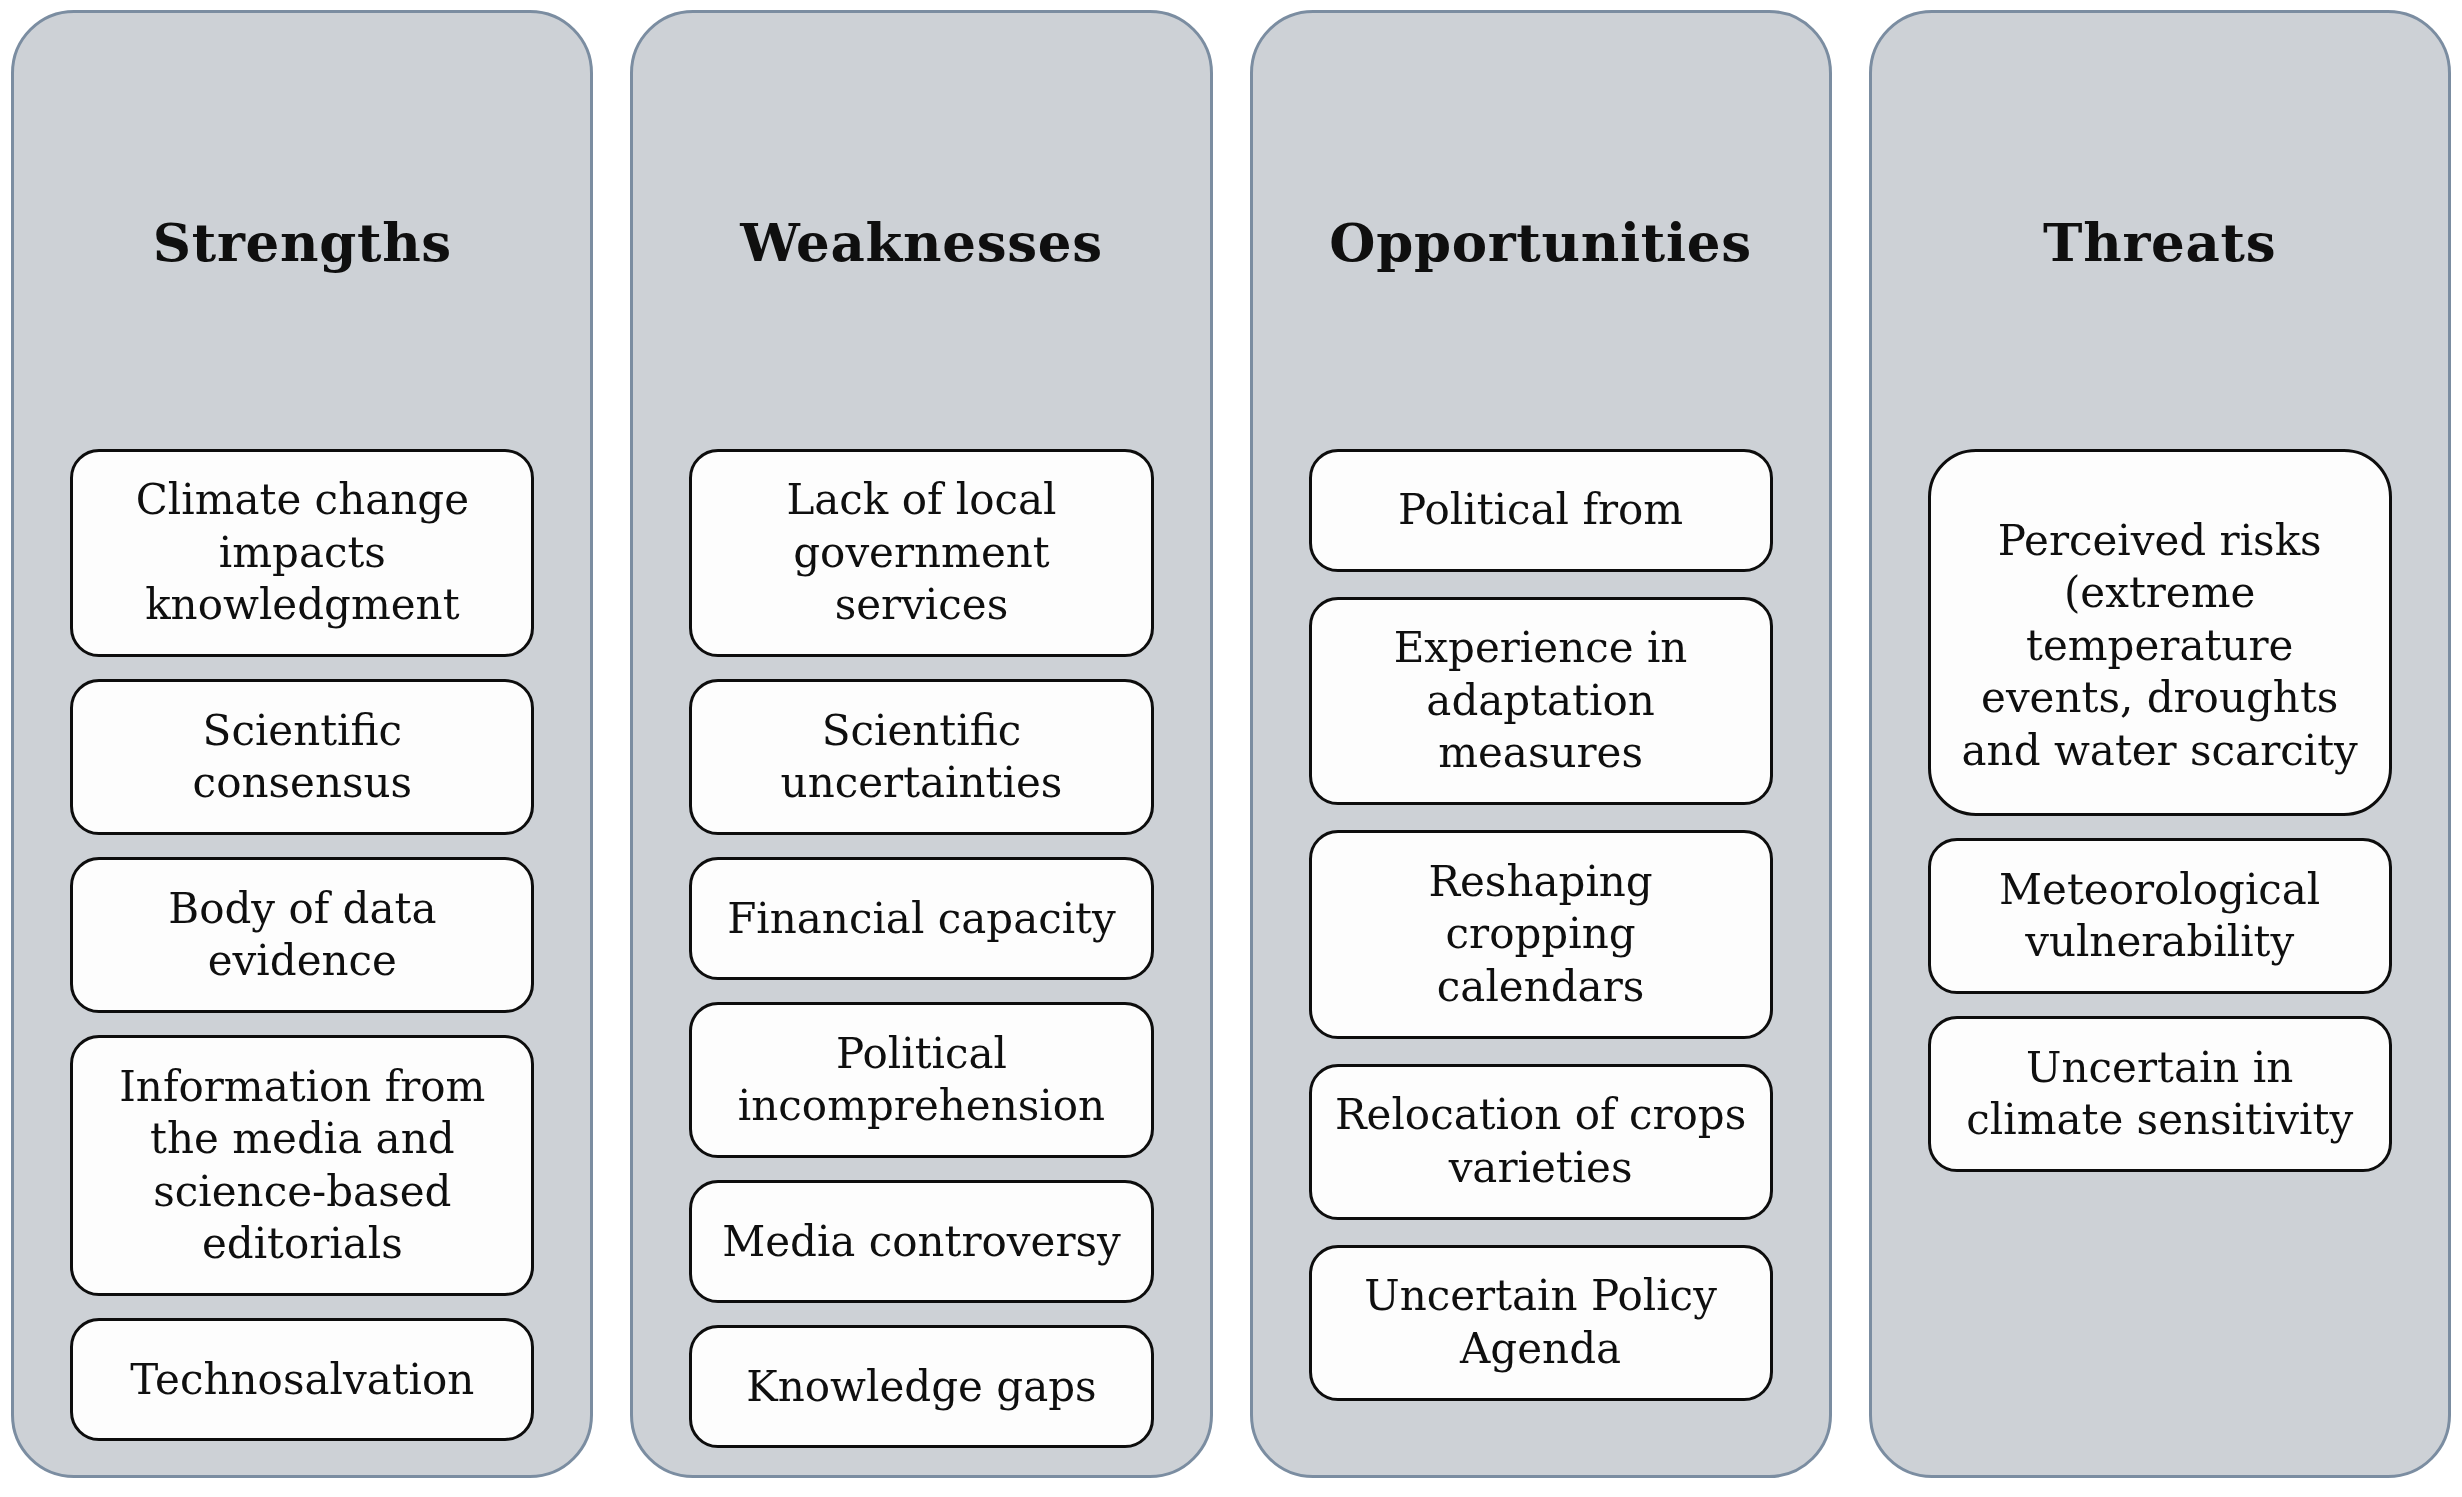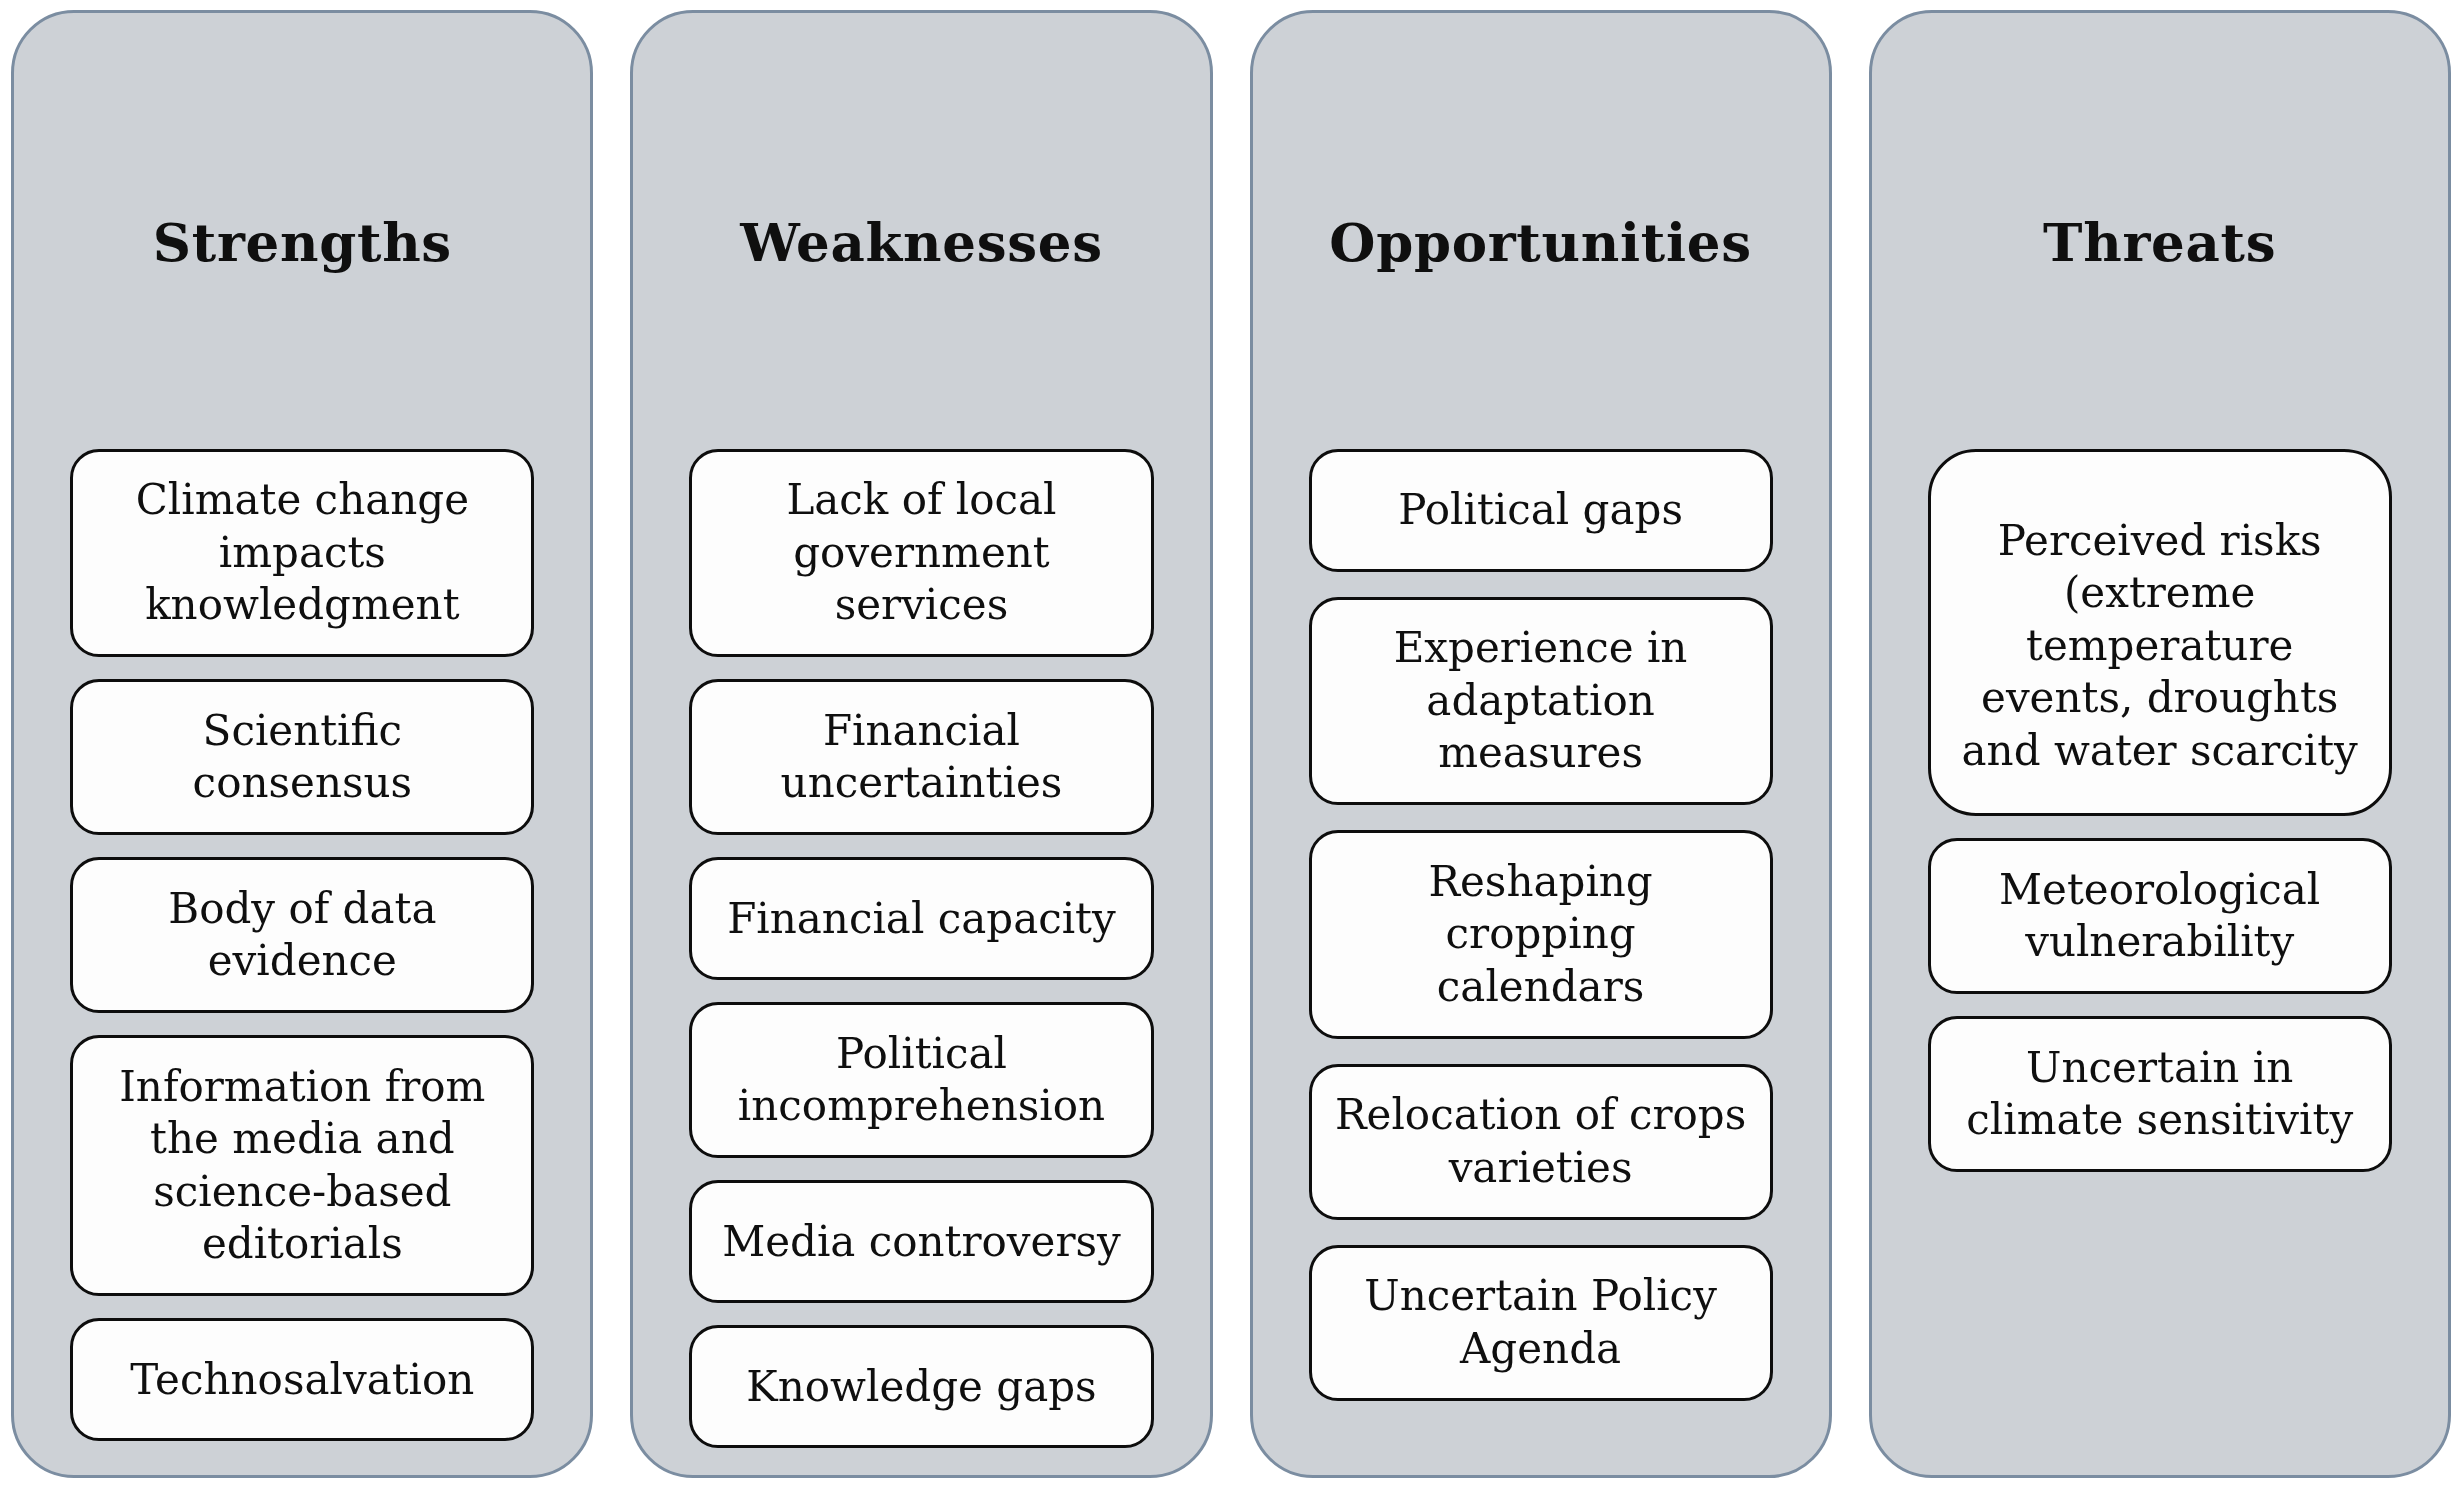--- a/index.html
+++ b/index.html
@@ -89,34 +89,34 @@
       <div class="item">Technosalvation</div>
     </div>
   </div>
 
   <div class="panel">
     <div class="panel-title">Weaknesses</div>
     <div class="items">
       <div class="item">Lack of local
 government
 services</div>
-      <div class="item">Financial
+      <div class="item">Scientific
 uncertainties</div>
       <div class="item">Financial capacity</div>
       <div class="item">Political
 incomprehension</div>
       <div class="item">Media controversy</div>
       <div class="item">Knowledge gaps</div>
     </div>
   </div>
 
   <div class="panel">
     <div class="panel-title">Opportunities</div>
     <div class="items">
-      <div class="item">Political gaps</div>
+      <div class="item">Political from</div>
       <div class="item">Experience in
 adaptation
 measures</div>
       <div class="item">Reshaping cropping
 calendars</div>
       <div class="item">Relocation of crops
 varieties</div>
       <div class="item">Uncertain Policy
 Agenda</div>
     </div>

